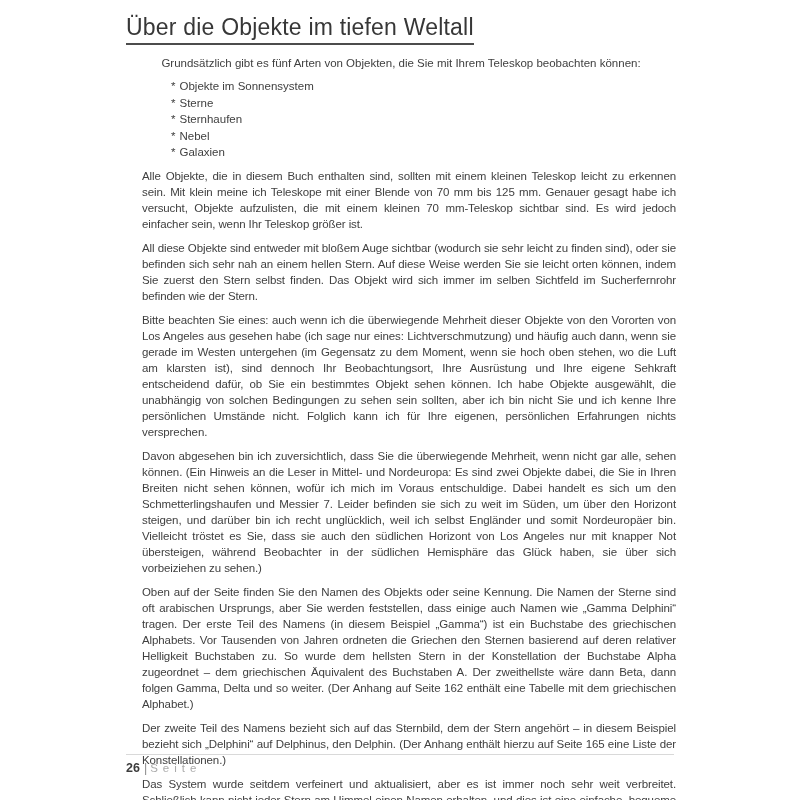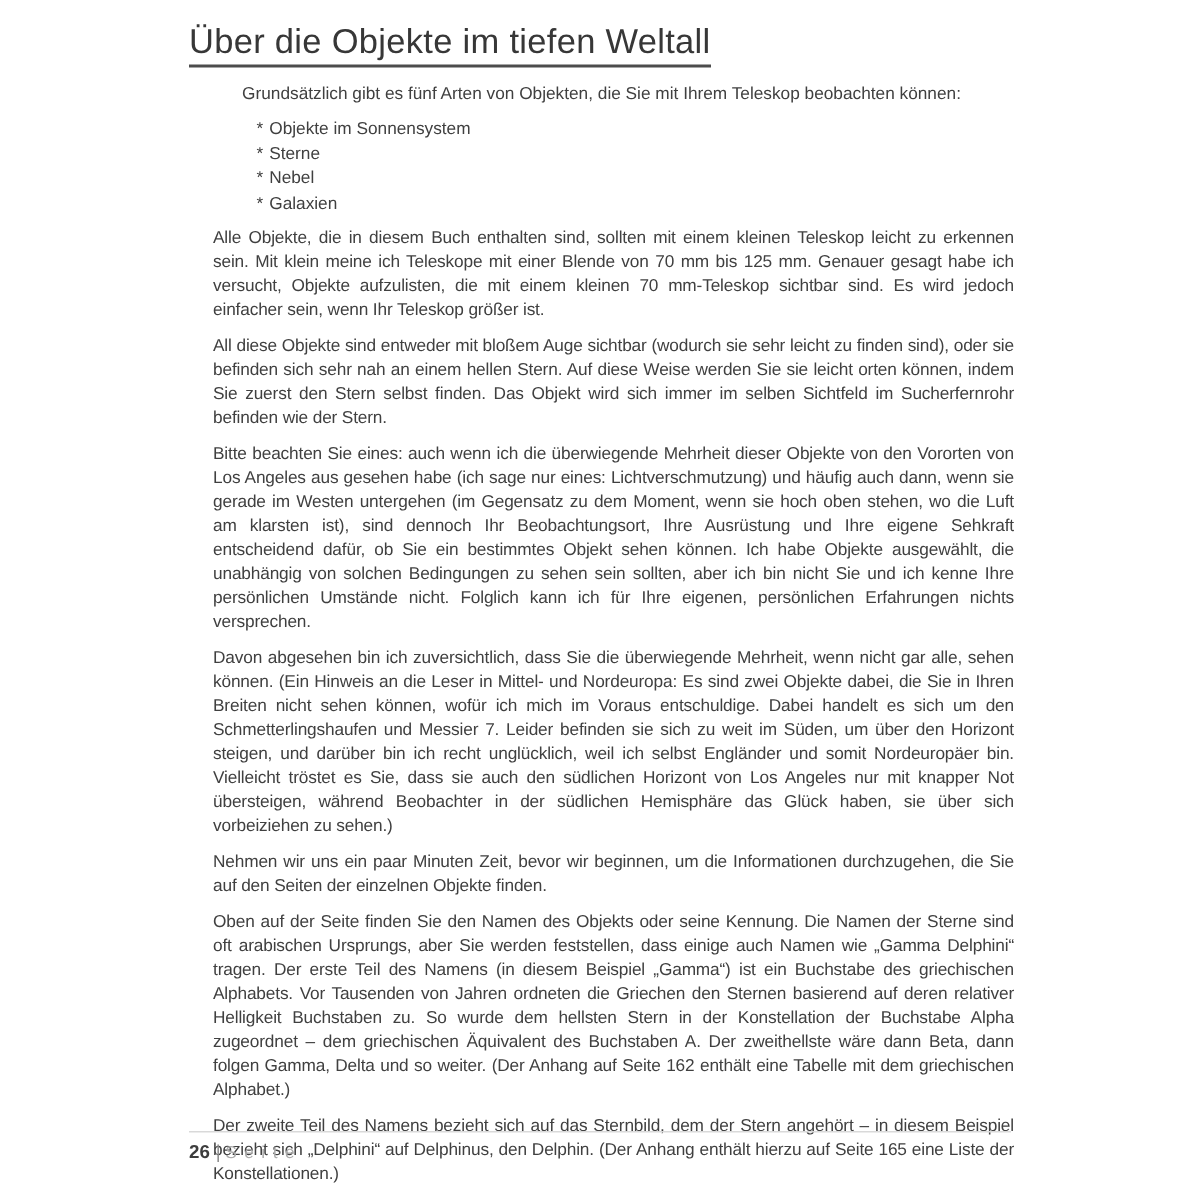--- a/index.html
+++ b/index.html
@@ -96,29 +96,29 @@
 <div class="page">
   <div class="content">
 
     <h1 class="title"><span class="title-text">Über die Objekte im tiefen Weltall</span></h1>
 
     <p class="intro">Grundsätzlich gibt es fünf Arten von Objekten, die Sie mit Ihrem Teleskop beobachten können:</p>
 
     <ul class="star-list">
       <li><span class="bullet">*</span><span>Objekte im Sonnensystem</span></li>
       <li><span class="bullet">*</span><span>Sterne</span></li>
+      <li><span class="bullet">*</span><span>Sternhaufen</span></li>
       <li><span class="bullet">*</span><span>Nebel</span></li>
       <li><span class="bullet">*</span><span>Galaxien</span></li>
     </ul>
 
     <p class="para">Alle Objekte, die in diesem Buch enthalten sind, sollten mit einem kleinen Teleskop leicht zu erkennen sein. Mit klein meine ich Teleskope mit einer Blende von 70 mm bis 125 mm. Genauer gesagt habe ich versucht, Objekte aufzulisten, die mit einem kleinen 70 mm-Teleskop sichtbar sind. Es wird jedoch einfacher sein, wenn Ihr Teleskop größer ist.</p>
     <p class="para">All diese Objekte sind entweder mit bloßem Auge sichtbar (wodurch sie sehr leicht zu finden sind), oder sie befinden sich sehr nah an einem hellen Stern. Auf diese Weise werden Sie sie leicht orten können, indem Sie zuerst den Stern selbst finden. Das Objekt wird sich immer im selben Sichtfeld im Sucherfernrohr befinden wie der Stern.</p>
     <p class="para">Bitte beachten Sie eines: auch wenn ich die überwiegende Mehrheit dieser Objekte von den Vororten von Los Angeles aus gesehen habe (ich sage nur eines: Lichtverschmutzung) und häufig auch dann, wenn sie gerade im Westen untergehen (im Gegensatz zu dem Moment, wenn sie hoch oben stehen, wo die Luft am klarsten ist), sind dennoch Ihr Beobachtungsort, Ihre Ausrüstung und Ihre eigene Sehkraft entscheidend dafür, ob Sie ein bestimmtes Objekt sehen können. Ich habe Objekte ausgewählt, die unabhängig von solchen Bedingungen zu sehen sein sollten, aber ich bin nicht Sie und ich kenne Ihre persönlichen Umstände nicht. Folglich kann ich für Ihre eigenen, persönlichen Erfahrungen nichts versprechen.</p>
     <p class="para">Davon abgesehen bin ich zuversichtlich, dass Sie die überwiegende Mehrheit, wenn nicht gar alle, sehen können. (Ein Hinweis an die Leser in Mittel- und Nordeuropa: Es sind zwei Objekte dabei, die Sie in Ihren Breiten nicht sehen können, wofür ich mich im Voraus entschuldige. Dabei handelt es sich um den Schmetterlingshaufen und Messier 7. Leider befinden sie sich zu weit im Süden, um über den Horizont steigen, und darüber bin ich recht unglücklich, weil ich selbst Engländer und somit Nordeuropäer bin. Vielleicht tröstet es Sie, dass sie auch den südlichen Horizont von Los Angeles nur mit knapper Not übersteigen, während Beobachter in der südlichen Hemisphäre das Glück haben, sie über sich vorbeiziehen zu sehen.)</p>
-    <p class="para">Nehmen wir uns ein paar Minuten Zeit, bevor wir beginnen, um die Informationen durchzugehen, die Sie auf den Seiten der einzelnen Objekte finden.</p>
     <p class="para">Oben auf der Seite finden Sie den Namen des Objekts oder seine Kennung. Die Namen der Sterne sind oft arabischen Ursprungs, aber Sie werden feststellen, dass einige auch Namen wie „Gamma Delphini“ tragen. Der erste Teil des Namens (in diesem Beispiel „Gamma“) ist ein Buchstabe des griechischen Alphabets. Vor Tausenden von Jahren ordneten die Griechen den Sternen basierend auf deren relativer Helligkeit Buchstaben zu. So wurde dem hellsten Stern in der Konstellation der Buchstabe Alpha zugeordnet – dem griechischen Äquivalent des Buchstaben A. Der zweithellste wäre dann Beta, dann folgen Gamma, Delta und so weiter. (Der Anhang auf Seite 162 enthält eine Tabelle mit dem griechischen Alphabet.)</p>
     <p class="para">Der zweite Teil des Namens bezieht sich auf das Sternbild, dem der Stern angehört – in diesem Beispiel bezieht sich „Delphini“ auf Delphinus, den Delphin. (Der Anhang enthält hierzu auf Seite 165 eine Liste der Konstellationen.)</p>
     <p class="para">Das System wurde seitdem verfeinert und aktualisiert, aber es ist immer noch sehr weit verbreitet. Schließlich kann nicht jeder Stern am Himmel einen Namen erhalten, und dies ist eine einfache, bequeme Alternative.</p>
   </div>
 
   <div class="footer">
     <div class="footer-divider"></div>
     <div class="footer-text">
       <span class="page-number">26</span><span class="footer-separator">|</span><span class="footer-label">Seite</span>
     </div>

